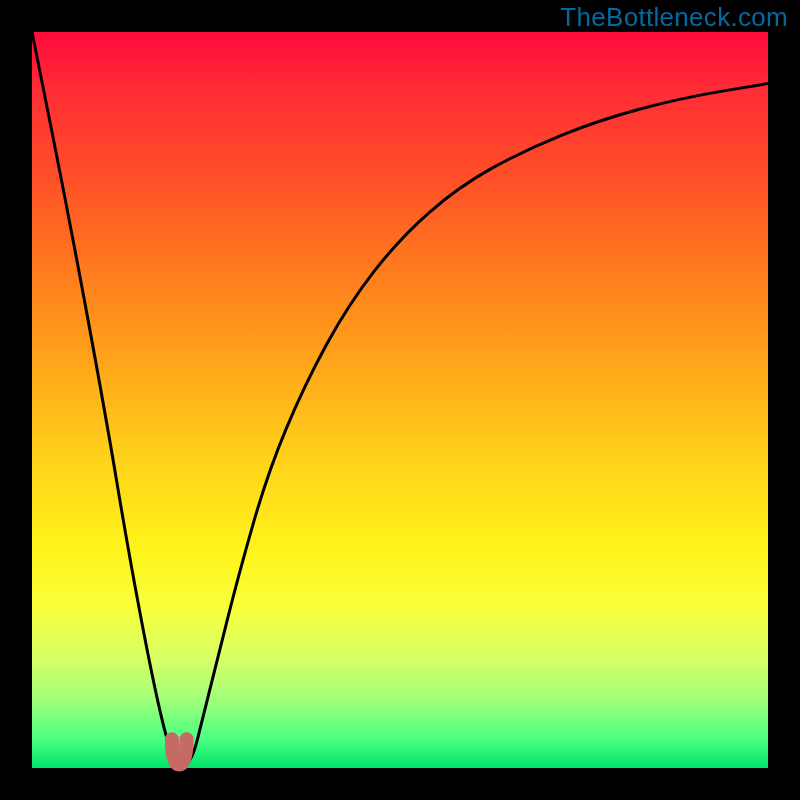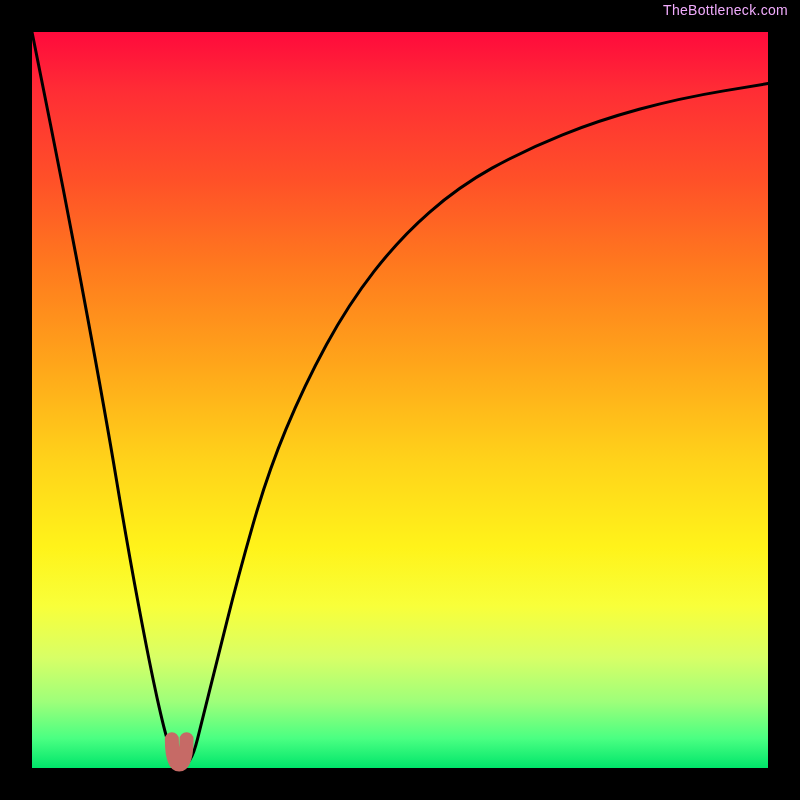--- a/index.html
+++ b/index.html
@@ -35,22 +35,22 @@
       #d8ff66 85%,
       #9eff7a 91%,
       #4aff82 96%,
       #00e56a 100%
     );
   }
   .watermark {
     position: absolute;
     top: 2px;
     right: 12px;
-    color: #f0abfc;
-    font-size: 14px;
+    color: #0369a1;
+    font-size: 26px;
     letter-spacing: 0.3px;
     user-select: none;
   }
   svg.curve {
     position: absolute;
     left: 0;
     top: 0;
     width: 736px;
     height: 736px;
     overflow: visible;

